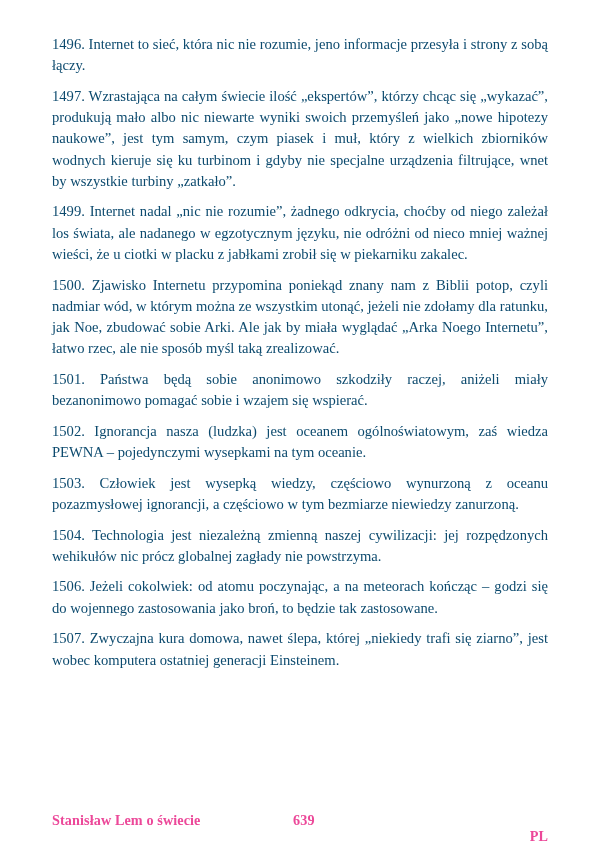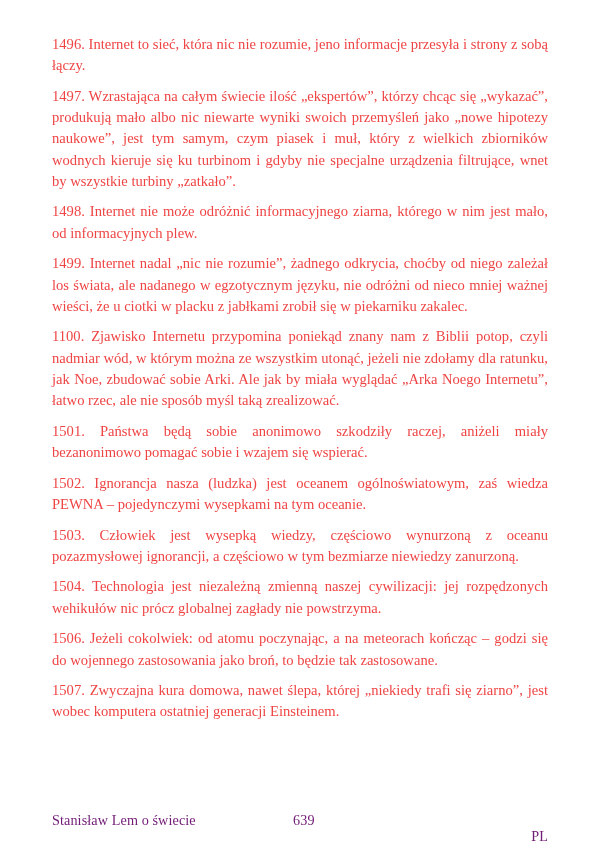--- a/index.html
+++ b/index.html
@@ -18,40 +18,40 @@
   .content {
     position: absolute;
     left: 52px;
     top: 34px;
     width: 496px;
   }
   .aphorism {
     font-family: "Liberation Serif", "DejaVu Serif", serif;
     font-size: 14.6px;
     line-height: 21.2px;
-    color: #ef4444;
+    color: #0c4a6e;
     text-align: justify;
     text-justify: inter-word;
     margin: 0 0 9.5px 0;
     hyphens: none;
     -webkit-hyphens: none;
   }
   .aphorism:last-child {
     margin-bottom: 6px;
   }
   .footer {
     position: absolute;
     left: 52px;
     top: 812px;
     width: 496px;
     height: 20px;
     font-family: "Liberation Serif", "DejaVu Serif", serif;
     font-size: 14.2px;
-    font-weight: normal;
-    color: #701a75;
+    font-weight: bold;
+    color: #ec4899;
     letter-spacing: 0.1px;
   }
   .footer-title {
     position: absolute;
     left: 0;
     top: 0;
     white-space: nowrap;
   }
   .footer-page {
     position: absolute;
@@ -68,23 +68,22 @@
   }
 </style>
 </head>
 <body>
 
 <div class="page">
 
   <div class="content">
     <p class="aphorism">1496. Internet to sieć, która nic nie rozumie, jeno informacje przesyła i strony z sobą łączy.</p>
     <p class="aphorism">1497. Wzrastająca na całym świecie ilość „ekspertów”, którzy chcąc się „wykazać”, produkują mało albo nic niewarte wyniki swoich przemyśleń jako „nowe hipotezy naukowe”, jest tym samym, czym piasek i muł, który z wielkich zbiorników wodnych kieruje się ku turbinom i gdyby nie specjalne urządzenia filtrujące, wnet by wszystkie turbiny „zatkało”.</p>
-    <p class="aphorism">1498. Internet nie może odróżnić informacyjnego ziarna, którego w nim jest mało, od informacyjnych plew.</p>
     <p class="aphorism">1499. Internet nadal „nic nie rozumie”, żadnego odkrycia, choćby od niego zależał los świata, ale nadanego w egzotycznym języku, nie odróżni od nieco mniej ważnej wieści, że u ciotki w placku z jabłkami zrobił się w piekarniku zakalec.</p>
-    <p class="aphorism">1100. Zjawisko Internetu przypomina poniekąd znany nam z Biblii potop, czyli nadmiar wód, w którym można ze wszystkim utonąć, jeżeli nie zdołamy dla ratunku, jak Noe, zbudować sobie Arki. Ale jak by miała wyglądać „Arka Noego Internetu”, łatwo rzec, ale nie sposób myśl taką zrealizować.</p>
+    <p class="aphorism">1500. Zjawisko Internetu przypomina poniekąd znany nam z Biblii potop, czyli nadmiar wód, w którym można ze wszystkim utonąć, jeżeli nie zdołamy dla ratunku, jak Noe, zbudować sobie Arki. Ale jak by miała wyglądać „Arka Noego Internetu”, łatwo rzec, ale nie sposób myśl taką zrealizować.</p>
     <p class="aphorism">1501. Państwa będą sobie anonimowo szkodziły raczej, aniżeli miały bezanonimowo pomagać sobie i wzajem się wspierać.</p>
     <p class="aphorism">1502. Ignorancja nasza (ludzka) jest oceanem ogólnoświatowym, zaś wiedza PEWNA – pojedynczymi wysepkami na tym oceanie.</p>
     <p class="aphorism">1503. Człowiek jest wysepką wiedzy, częściowo wynurzoną z oceanu pozazmysłowej ignorancji, a częściowo w tym bezmiarze niewiedzy zanurzoną.</p>
     <p class="aphorism">1504. Technologia jest niezależną zmienną naszej cywilizacji: jej rozpędzonych wehikułów nic prócz globalnej zagłady nie powstrzyma.</p>
     <p class="aphorism">1506. Jeżeli cokolwiek: od atomu poczynając, a na meteorach kończąc – godzi się do wojennego zastosowania jako broń, to będzie tak zastosowane.</p>
     <p class="aphorism">1507. Zwyczajna kura domowa, nawet ślepa, której „niekiedy trafi się ziarno”, jest wobec komputera ostatniej generacji Einsteinem.</p>
   </div>
 
   <div class="footer">
     <span class="footer-title">Stanisław Lem o świecie</span>

